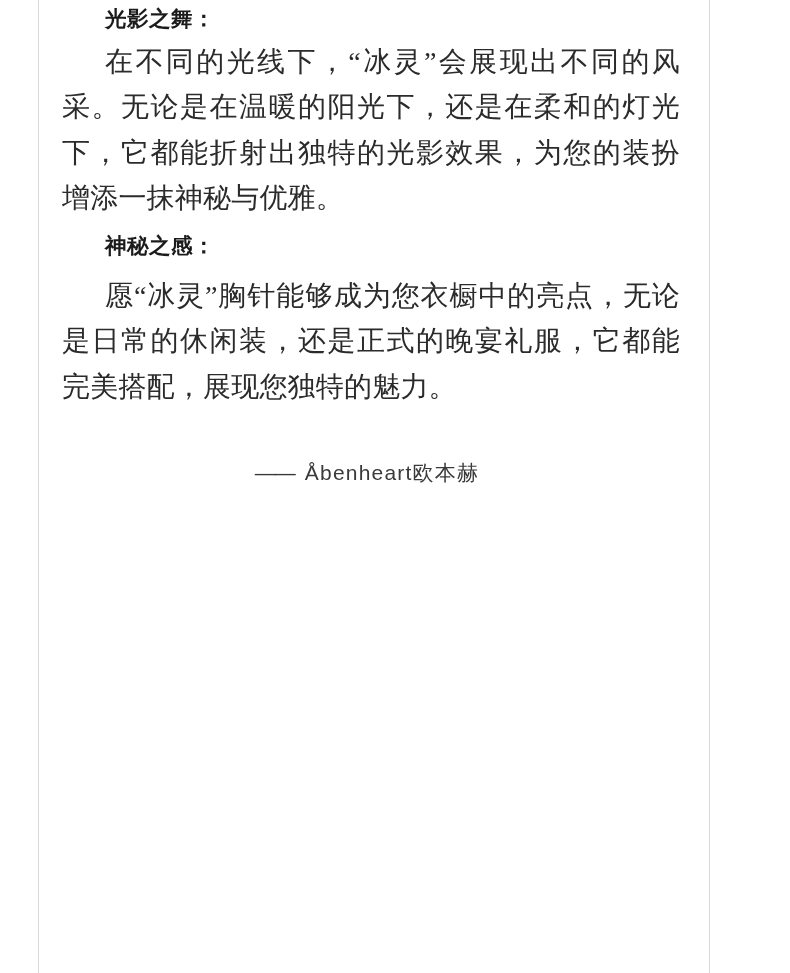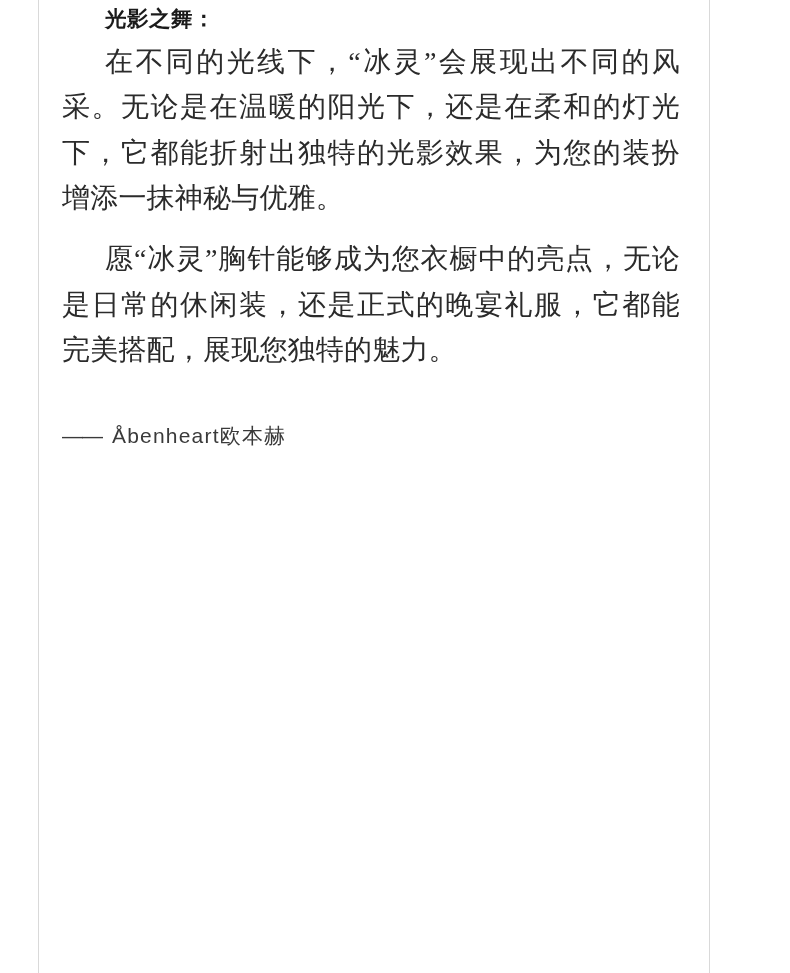--- a/index.html
+++ b/index.html
@@ -62,21 +62,21 @@
     letter-spacing: 0.2px;
   }
   .para.tight { margin-bottom: 12px; }
 
   .spacer-sm { height: 7px; }
 
   .signature {
     margin-top: 50px;
     font-size: 21px;
     color: #3a3a3a;
-    text-align: left;
+    text-align: center;
     padding-right: 8px;
     letter-spacing: 1.2px;
     font-family: "Liberation Sans", "DejaVu Sans", sans-serif;
   }
   .signature .dash {
     letter-spacing: -1px;
     margin-right: 10px;
   }
 </style>
 </head>
@@ -87,20 +87,21 @@
   <div class="edge-rule left"></div>
   <div class="edge-rule right"></div>
 
   <div class="content">
 
     <h2 class="heading">光影之舞：</h2>
     <p class="para">在不同的光线下，“冰灵”会展现出不同的风采。无论是在温暖的阳光下，还是在柔和的灯光下，它都能折射出独特的光影效果，为您的装扮增添一抹神秘与优雅。</p>
 
     <div class="spacer-sm"></div>
 
+    <h2 class="heading">神秘之感：</h2>
 
     <div class="spacer-sm"></div>
 
     <p class="para tight">愿“冰灵”胸针能够成为您衣橱中的亮点，无论是日常的休闲装，还是正式的晚宴礼服，它都能完美搭配，展现您独特的魅力。</p>
 
     <div class="signature">
       <span class="dash">——</span><span>Åbenheart欧本赫</span>
     </div>
 
   </div>

